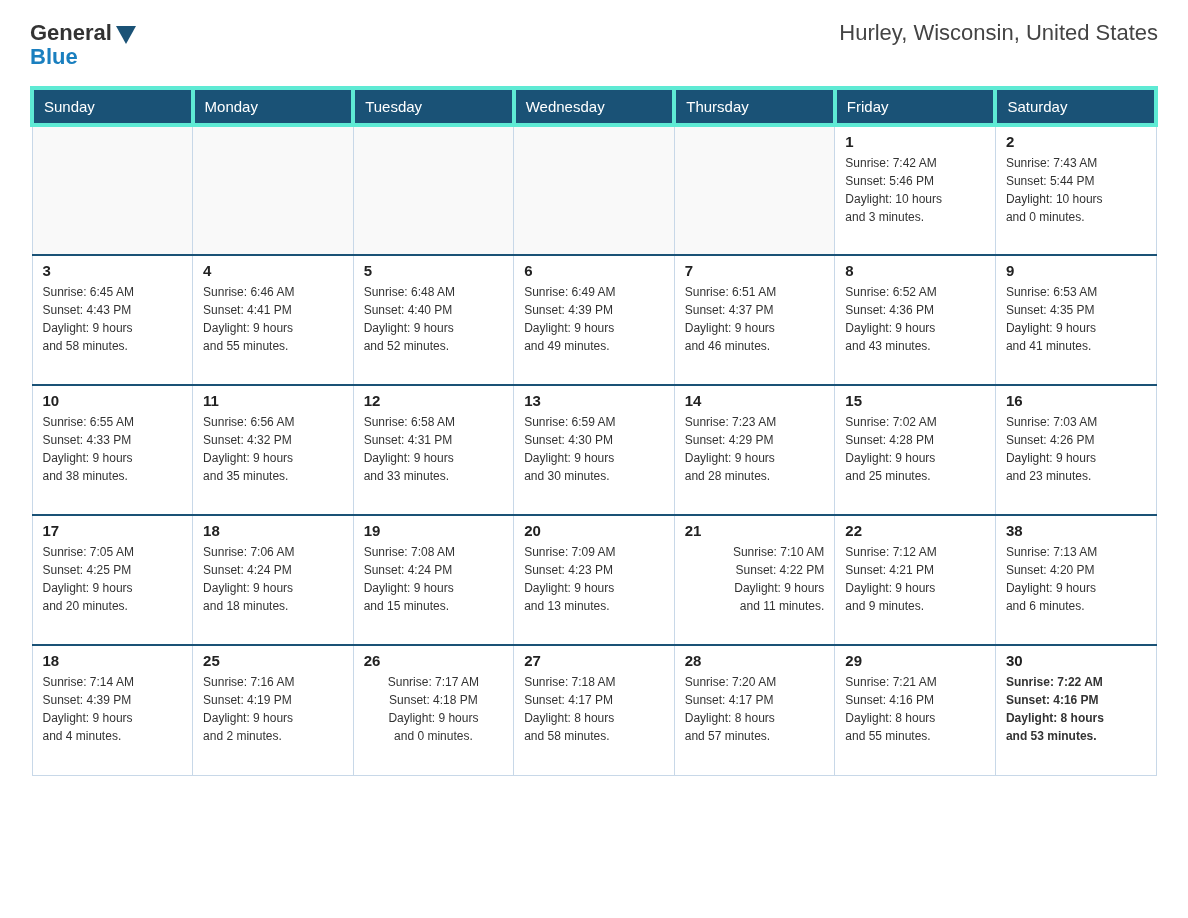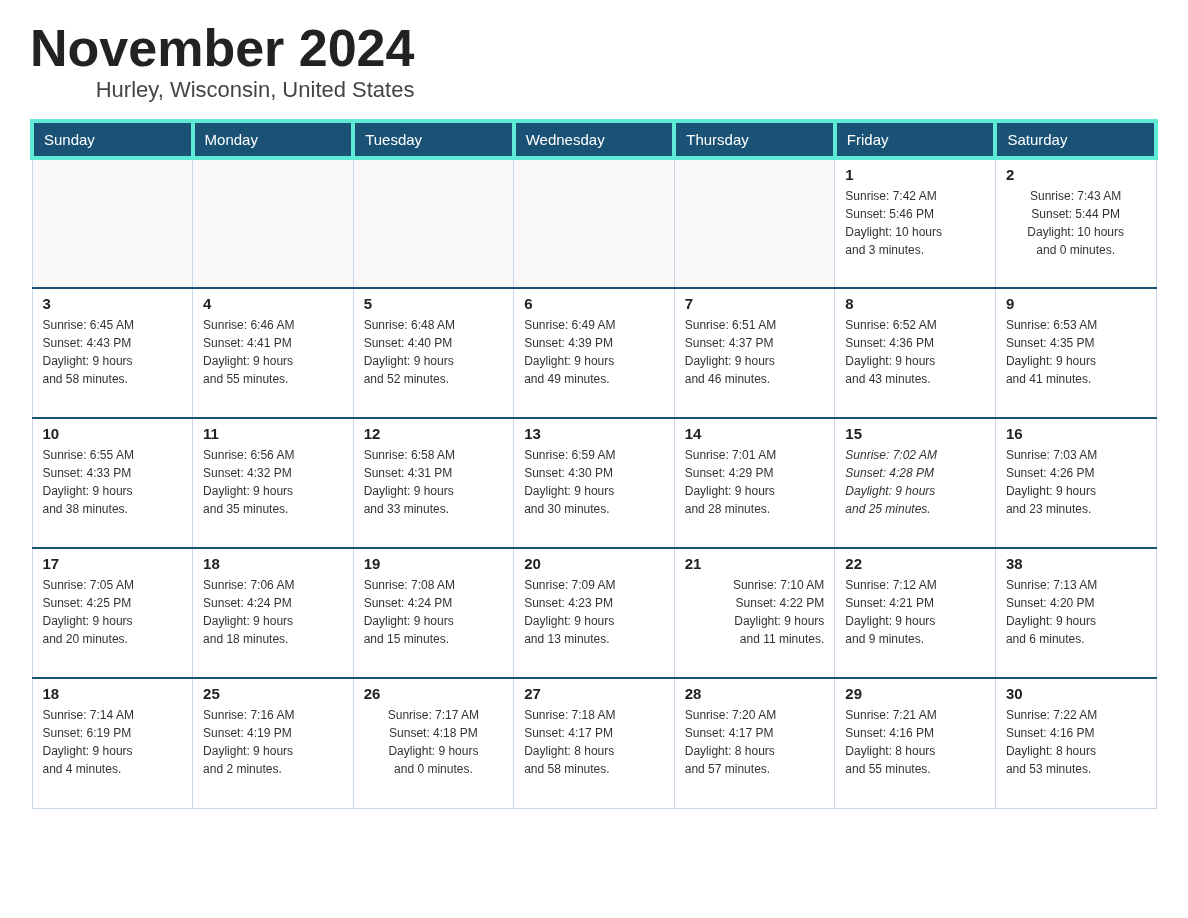--- a/index.html
+++ b/index.html
@@ -99,22 +99,28 @@
       line-height: 1.5;
     }
     .empty-cell {
       background: #f9f9f9;
     }
   </style>
 </head>
 <body>
 
 <div class="header-area">
+  <div class="logo">
+    <div class="logo-top">
+      <span class="logo-general">General</span>
+      <div class="logo-arrow"></div>
+    </div>
+    <span class="logo-blue">Blue</span>
+  </div>
   <div class="title-area">
-    <div class="month-title">November 2024</div>
     <div class="location-title">Hurley, Wisconsin, United States</div>
   </div>
 </div>
 
 <table>
   <thead>
     <tr>
     <th>Sunday</th>
         <th>Monday</th>
         <th>Tuesday</th>
@@ -133,21 +139,21 @@
         <td class="empty-cell"></td>
         <td>
           <span class="day-number">1</span>
           <div class="day-info" style="white-space: pre-line;">Sunrise: 7:42 AM
 Sunset: 5:46 PM
 Daylight: 10 hours
 and 3 minutes.</div>
         </td>
         <td>
           <span class="day-number">2</span>
-          <div class="day-info" style="white-space: pre-line; text-align: center;">Sunrise: 7:43 AM
+          <div class="day-info" style="white-space: pre-line;">Sunrise: 7:43 AM
 Sunset: 5:44 PM
 Daylight: 10 hours
 and 0 minutes.</div>
         </td>
       </tr>
       <tr>
         <td>
           <span class="day-number">3</span>
           <div class="day-info" style="white-space: pre-line;">Sunrise: 6:45 AM
 Sunset: 4:43 PM
@@ -221,28 +227,28 @@
         </td>
         <td>
           <span class="day-number">13</span>
           <div class="day-info" style="white-space: pre-line;">Sunrise: 6:59 AM
 Sunset: 4:30 PM
 Daylight: 9 hours
 and 30 minutes.</div>
         </td>
         <td>
           <span class="day-number">14</span>
-          <div class="day-info" style="white-space: pre-line;">Sunrise: 7:01 AM
+          <div class="day-info" style="white-space: pre-line;">Sunrise: 7:23 AM
 Sunset: 4:29 PM
 Daylight: 9 hours
 and 28 minutes.</div>
         </td>
         <td>
           <span class="day-number">15</span>
-          <div class="day-info" style="white-space: pre-line; font-style: italic;">Sunrise: 7:02 AM
+          <div class="day-info" style="white-space: pre-line;">Sunrise: 7:02 AM
 Sunset: 4:28 PM
 Daylight: 9 hours
 and 25 minutes.</div>
         </td>
         <td>
           <span class="day-number">16</span>
           <div class="day-info" style="white-space: pre-line;">Sunrise: 7:03 AM
 Sunset: 4:26 PM
 Daylight: 9 hours
 and 23 minutes.</div>
@@ -296,21 +302,21 @@
           <div class="day-info" style="white-space: pre-line;">Sunrise: 7:13 AM
 Sunset: 4:20 PM
 Daylight: 9 hours
 and 6 minutes.</div>
         </td>
       </tr>
       <tr>
         <td>
           <span class="day-number">18</span>
           <div class="day-info" style="white-space: pre-line;">Sunrise: 7:14 AM
-Sunset: 6:19 PM
+Sunset: 4:39 PM
 Daylight: 9 hours
 and 4 minutes.</div>
         </td>
         <td>
           <span class="day-number">25</span>
           <div class="day-info" style="white-space: pre-line;">Sunrise: 7:16 AM
 Sunset: 4:19 PM
 Daylight: 9 hours
 and 2 minutes.</div>
         </td>
@@ -337,20 +343,20 @@
         </td>
         <td>
           <span class="day-number">29</span>
           <div class="day-info" style="white-space: pre-line;">Sunrise: 7:21 AM
 Sunset: 4:16 PM
 Daylight: 8 hours
 and 55 minutes.</div>
         </td>
         <td>
           <span class="day-number">30</span>
-          <div class="day-info" style="white-space: pre-line;">Sunrise: 7:22 AM
+          <div class="day-info" style="white-space: pre-line; font-weight: bold;">Sunrise: 7:22 AM
 Sunset: 4:16 PM
 Daylight: 8 hours
 and 53 minutes.</div>
         </td>
       </tr>
     </tbody>
 </table>
 
 </body></html>

